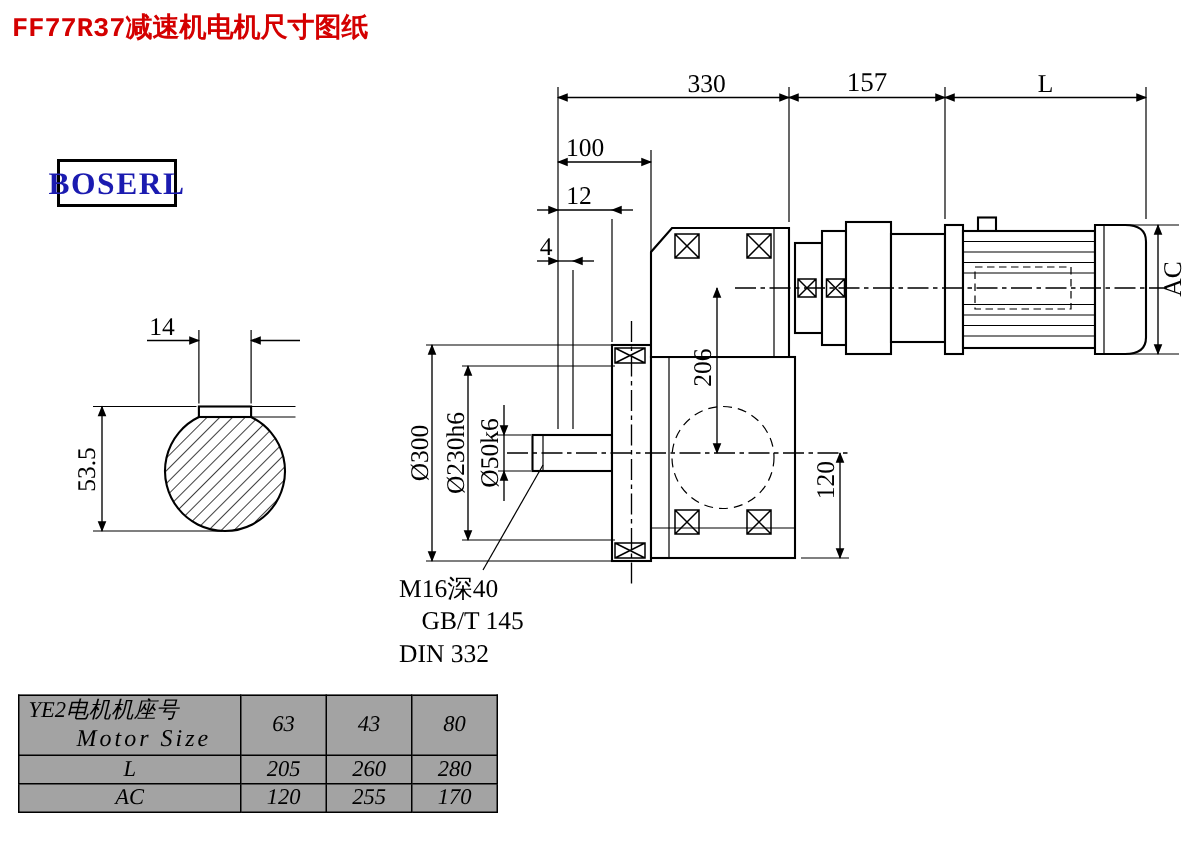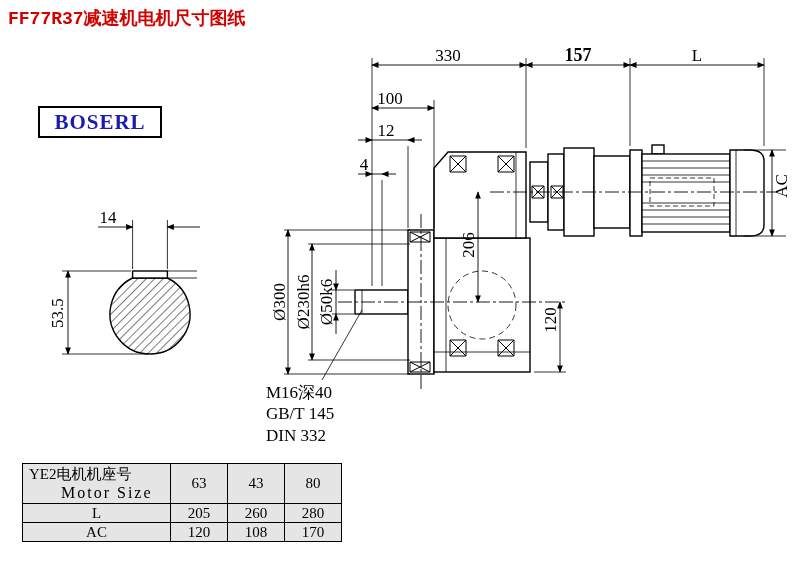--- a/index.html
+++ b/index.html
@@ -8,44 +8,44 @@
     width:800px; height:573px; position:relative; background:#fff;
     font-family:"Liberation Serif", serif; color:#000;
   }
   .page-title {
     position:absolute; left:8px; top:6px;
     font-family:Liberation Mono, monospace;
     font-weight:bold; font-size:18px; color:var(--title, #d40000);
     white-space:nowrap;
   }
   .brand-box {
-    position:absolute; left:38px; top:106px; width:124px; height:32px;
+    position:absolute; left:38px; top:106px; width:80px; height:32px;
     border:2px solid #000; background:#fff;
     display:flex; align-items:center; justify-content:center;
   }
   .brand-text {
     font-family:"Liberation Serif", serif; font-weight:bold;
     font-size:21px; letter-spacing:1px; color:var(--brand, #1b1bb0);
   }
   svg.drawing { position:absolute; left:0; top:0; }
   .o  { fill:#fff; stroke:#000; stroke-width:1.4; }
   .t  { fill:none; stroke:#000; stroke-width:0.8; }
   .x  { fill:none; stroke:#000; stroke-width:1; }
   .d  { fill:none; stroke:#000; stroke-width:0.9; }
   .cl { fill:none; stroke:#000; stroke-width:0.9; stroke-dasharray:14 3 3 3; }
   .dim-label {
     position:absolute; font-size:17px; white-space:nowrap;
     transform:translate(-50%,-50%); background:transparent;
   }
   .dim-label.rot { transform:translate(-50%,-50%) rotate(-90deg); }
-  .dim-label.bold { font-weight:bold; font-size:18px;text-align:center; }
+  .dim-label.bold { font-weight:normal; font-size:18px;text-align:center; }
   .note-line { position:absolute; font-size:17px; white-space:nowrap; }
   table.size-table {
-    position:absolute; left:22px; top:463px;
-    border-collapse:collapse; table-layout:fixed; background:#e5e5e5;
+    position:absolute; left:12px; top:463px;
+    border-collapse:collapse; table-layout:fixed; background:#a3a3a3;font-style:italic;
   }
   .size-table td {
     border:1px solid #000; text-align:center; font-size:15px;
     height:19px; padding:0 2px; vertical-align:middle;
   }
   .size-table td.hdr-cell { height:40px; text-align:left; padding-left:6px; }
   .hdr-cn { font-size:15px; line-height:19px; }
   .hdr-en { font-size:16px; line-height:18px; letter-spacing:2px; padding-left:4px;margin-left:28px; }
 </style>
 </head>
@@ -165,37 +165,37 @@
     <line class="d" x1="358" y1="174" x2="372" y2="174" marker-end="url(#arr)"></line>
     <line class="d" x1="396" y1="174" x2="382" y2="174" marker-end="url(#arr)"></line>
     <line class="d" x1="336" y1="290" x2="336" y2="314"></line>
     <line class="d" x1="336" y1="270" x2="336" y2="290" marker-end="url(#arr)"></line>
     <line class="d" x1="336" y1="334" x2="336" y2="314" marker-end="url(#arr)"></line>
     <line class="d" x1="98" y1="227" x2="132.6" y2="227" marker-end="url(#arr)"></line>
     <line class="d" x1="200" y1="227" x2="167.4" y2="227" marker-end="url(#arr)"></line>
   </g>
 </svg>
 
-<div class="dim-label" style="left:448px;top:56px">330</div>
+<div class="dim-label" style="left:471px;top:56px">330</div>
 <div class="dim-label bold" style="left:578px;top:55px">157</div>
 <div class="dim-label" style="left:697px;top:56px">L</div>
 <div class="dim-label" style="left:390px;top:99px">100</div>
 <div class="dim-label" style="left:386px;top:131px">12</div>
 <div class="dim-label" style="left:364px;top:165px">4</div>
 <div class="dim-label" style="left:108px;top:218px">14</div>
 <div class="dim-label rot" style="left:58px;top:313px">53.5</div>
 <div class="dim-label rot" style="left:280px;top:302px">Ø300</div>
 <div class="dim-label rot" style="left:304px;top:302px">Ø230h6</div>
 <div class="dim-label rot" style="left:327px;top:302px">Ø50k6</div>
 <div class="dim-label rot" style="left:469px;top:245px">206</div>
 <div class="dim-label rot" style="left:551px;top:320px">120</div>
 <div class="dim-label rot" style="left:782px;top:186px">AC</div>
 
 <div class="note-line" style="left:266px;top:381px">M16深40</div>
-<div class="note-line" style="left:266px;top:404px">GB/T 145</div>
+<div class="note-line" style="left:281px;top:404px">GB/T 145</div>
 <div class="note-line" style="left:266px;top:426px">DIN 332</div>
 
 <table class="size-table">
   <colgroup>
     <col style="width:148px">
       <col style="width:57px">
       <col style="width:57px">
       <col style="width:57px">
   </colgroup>
   <tbody>
@@ -210,17 +210,17 @@
     </tr>
     <tr>
       <td>L</td>
       <td>205</td>
       <td>260</td>
       <td>280</td>
     </tr>
     <tr>
       <td>AC</td>
       <td>120</td>
-      <td>108</td>
+      <td>255</td>
       <td>170</td>
     </tr>
   </tbody>
 </table>
 
 </body></html>

